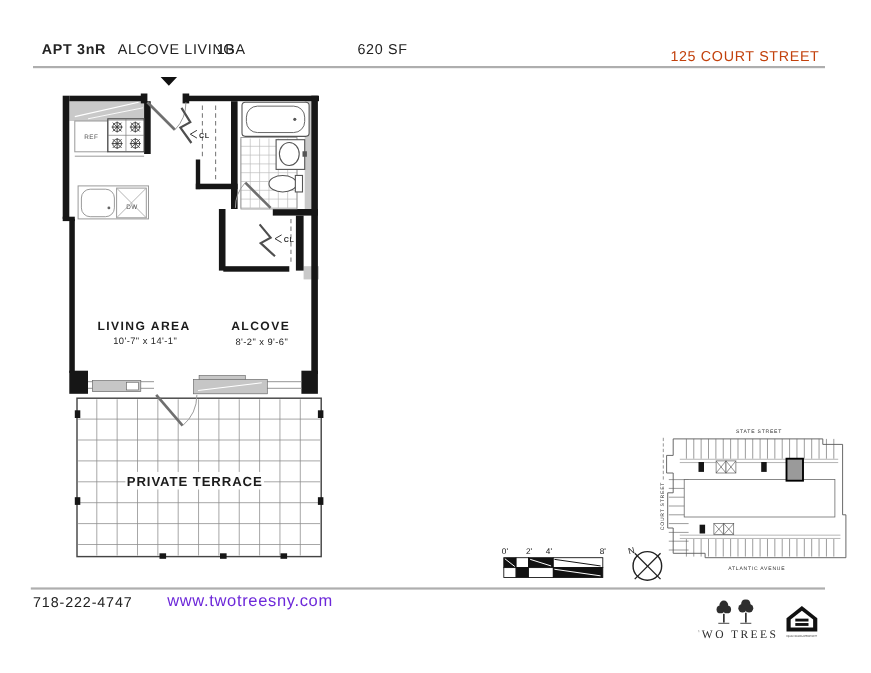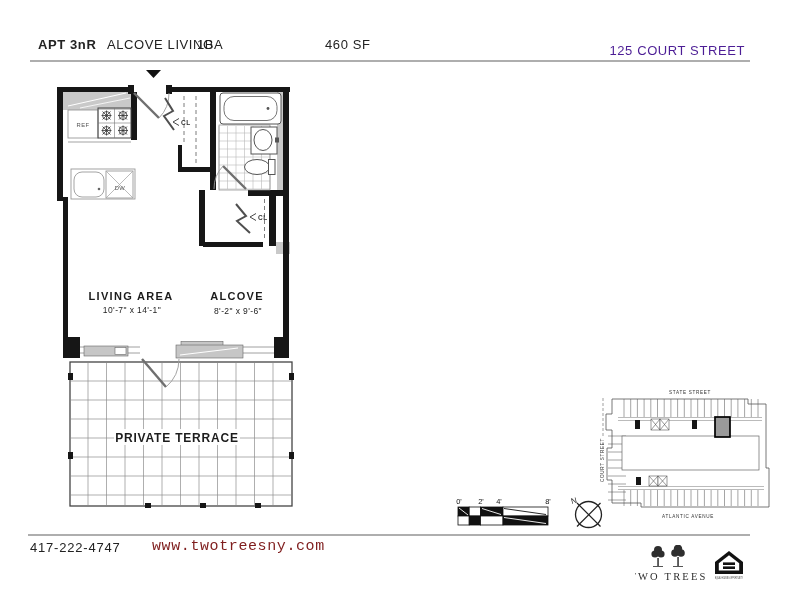--- a/index.html
+++ b/index.html
@@ -2,23 +2,23 @@
 <html><head>
 <meta charset="utf-8">
 <style>
   html,body{margin:0;padding:0;background:#fff;}
   #sheet{position:relative;width:792px;height:612px;background:#fff;overflow:hidden;
          font-family:"Liberation Sans", sans-serif;color:#1c1c1c;}
   .abs{position:absolute;}
   .hdr{font-size:13px;letter-spacing:.6px;color:#232323;white-space:nowrap;}
   .bold{font-weight:700;}
   .rule{background:#aeaeae;height:2px;}
-  .addr{font-size:13px;letter-spacing:.6px;color:#4c1d95;}
+  .addr{font-size:13px;letter-spacing:.6px;color:#c2410c;}
   .foot{font-size:13px;letter-spacing:.8px;color:#222;}
-  .foot-site{font-size:15px;letter-spacing:.6px;color:#7f1d1d;font-family:Liberation Mono, monospace;}
+  .foot-site{font-size:15px;letter-spacing:.6px;color:#6d28d9;}
   svg{display:block;}
   svg text{font-family:"Liberation Sans", sans-serif;fill:#1c1c1c;}
   .wall{fill:#161616;}
   .hatch{fill:#c9c9c9;}
   .thin{stroke:#444;stroke-width:1;fill:none;}
   .lite{stroke:#999;stroke-width:.9;fill:none;}
   .fixture{stroke:#555;stroke-width:1;fill:#fff;}
   .leaf{stroke:#6f6f6f;stroke-width:2.4;fill:none;}
   .arc{stroke:#9a9a9a;stroke-width:.9;fill:none;}
   .dash{stroke:#7d7d7d;stroke-width:1;stroke-dasharray:4 3;fill:none;}
@@ -39,21 +39,21 @@
   .eh-text{font-size:2.6px;fill:#111;letter-spacing:.2px;}
 </style>
 </head>
 <body>
 
 <div id="sheet">
 
   <div class="abs hdr bold" style="left:38px;top:37px;">APT 3nR</div>
   <div class="abs hdr" style="left:107px;top:37px;">ALCOVE LIVING</div>
   <div class="abs hdr" style="left:197px;top:37px;">1BA</div>
-  <div class="abs hdr" style="left:325px;top:37px;">460 SF</div>
+  <div class="abs hdr" style="left:325px;top:37px;">620 SF</div>
   <div class="abs addr" style="right:47px;top:43px;">125 COURT STREET</div>
   <div class="abs rule" style="left:30px;top:60px;width:720px;"></div>
 
   <svg class="abs" style="left:55px;top:64px;" width="250" height="452" viewBox="55 64 250 452">
 
     <polygon points="146,70 161,70 153.5,78" fill="#111"></polygon>
 
     <g>
       <rect class="hatch" x="63" y="90" width="68" height="20"></rect>
       <rect class="hatch" x="277" y="92" width="6" height="98"></rect>
@@ -352,21 +352,21 @@
     <g fill="#161616">
       <rect x="635" y="420" width="5" height="9"></rect>
       <rect x="692" y="420" width="5" height="9"></rect>
       <rect x="636" y="477" width="5" height="8"></rect>
     </g>
     <rect x="715" y="417" width="15" height="20" fill="#9a9a9a" stroke="#000" stroke-width="1.7"></rect>
     <line x1="603" y1="398" x2="603" y2="437" stroke="#777" stroke-width=".7" stroke-dasharray="3 2"></line>
   </svg>
 
   <div class="abs rule" style="left:28px;top:534px;width:722px;"></div>
-  <div class="abs foot" style="left:30px;top:540px;">417-222-4747</div>
+  <div class="abs foot" style="left:30px;top:540px;">718-222-4747</div>
   <div class="abs foot-site" style="left:152px;top:538px;">www.twotreesny.com</div>
 
   <svg class="abs" style="left:635px;top:545px;" width="76" height="40" viewBox="0 0 76 40">
     <g fill="#2e2e2e">
       <rect x="22.3" y="13" width="1.5" height="8"></rect>
       <circle cx="20" cy="9" r="3.6"></circle>
       <circle cx="26" cy="9" r="3.6"></circle>
       <circle cx="23" cy="5" r="4"></circle>
       <rect x="18" y="21.2" width="10" height=".8"></rect>
     </g>

